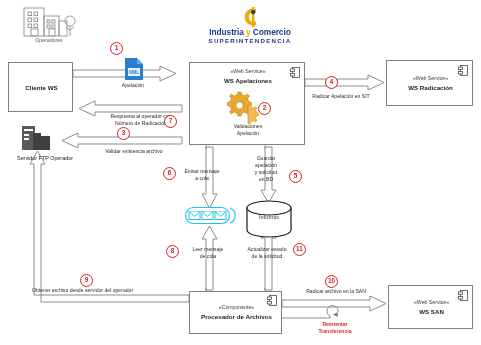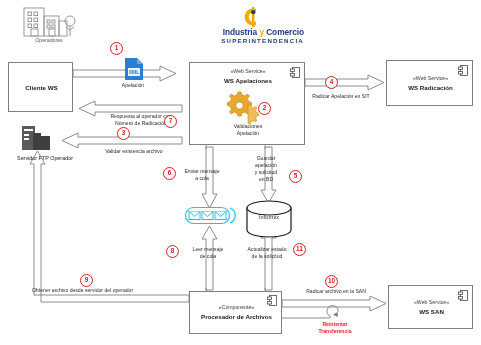--- a/index.html
+++ b/index.html
@@ -95,21 +95,21 @@
       <rect x="2" y="0" width="13" height="24" fill="#5a5a5a"></rect>
       <rect x="4" y="3" width="9" height="2" fill="#ffffff"></rect>
       <rect x="4" y="8" width="5" height="2" fill="#ffffff"></rect>
       <rect x="4" y="12" width="5" height="2" fill="#ffffff"></rect>
       <rect x="13" y="10" width="17" height="14" fill="#3f3f3f"></rect>
       <rect x="13" y="7" width="8" height="4" fill="#3f3f3f"></rect>
     </g>
   </svg>
   <div class="lbl ftplbl abs" style="left:0px;top:155px;width:90px;text-align:center;">Servidor FTP Operador</div>
 
-  <div class="abs" style="left:196px;top:6px;width:108px;text-align:right;">
+  <div class="abs" style="left:196px;top:6px;width:108px;text-align:center;">
     <svg width="108" height="22">
       <g transform="translate(47,1)">
         <path d="M13,2 A8.5,8.5 0 1,0 13,18 L13,14.5 A5,5 0 1,1 13,5.5 Z" fill="#F2A900"></path>
         <path d="M9,0 L11.5,0 L11.5,20 L9,20 Z" fill="#F2A900"></path>
         <circle cx="10.2" cy="5.2" r="2.1" fill="#1F3C88"></circle>
       </g>
     </svg>
     <div style="font-size:8.4px;font-weight:bold;color:#1F3C88;letter-spacing:-0.1px;margin-top:-1px;">
       <span>Industria</span>
       <span style="color:#F2A900;">y</span>

